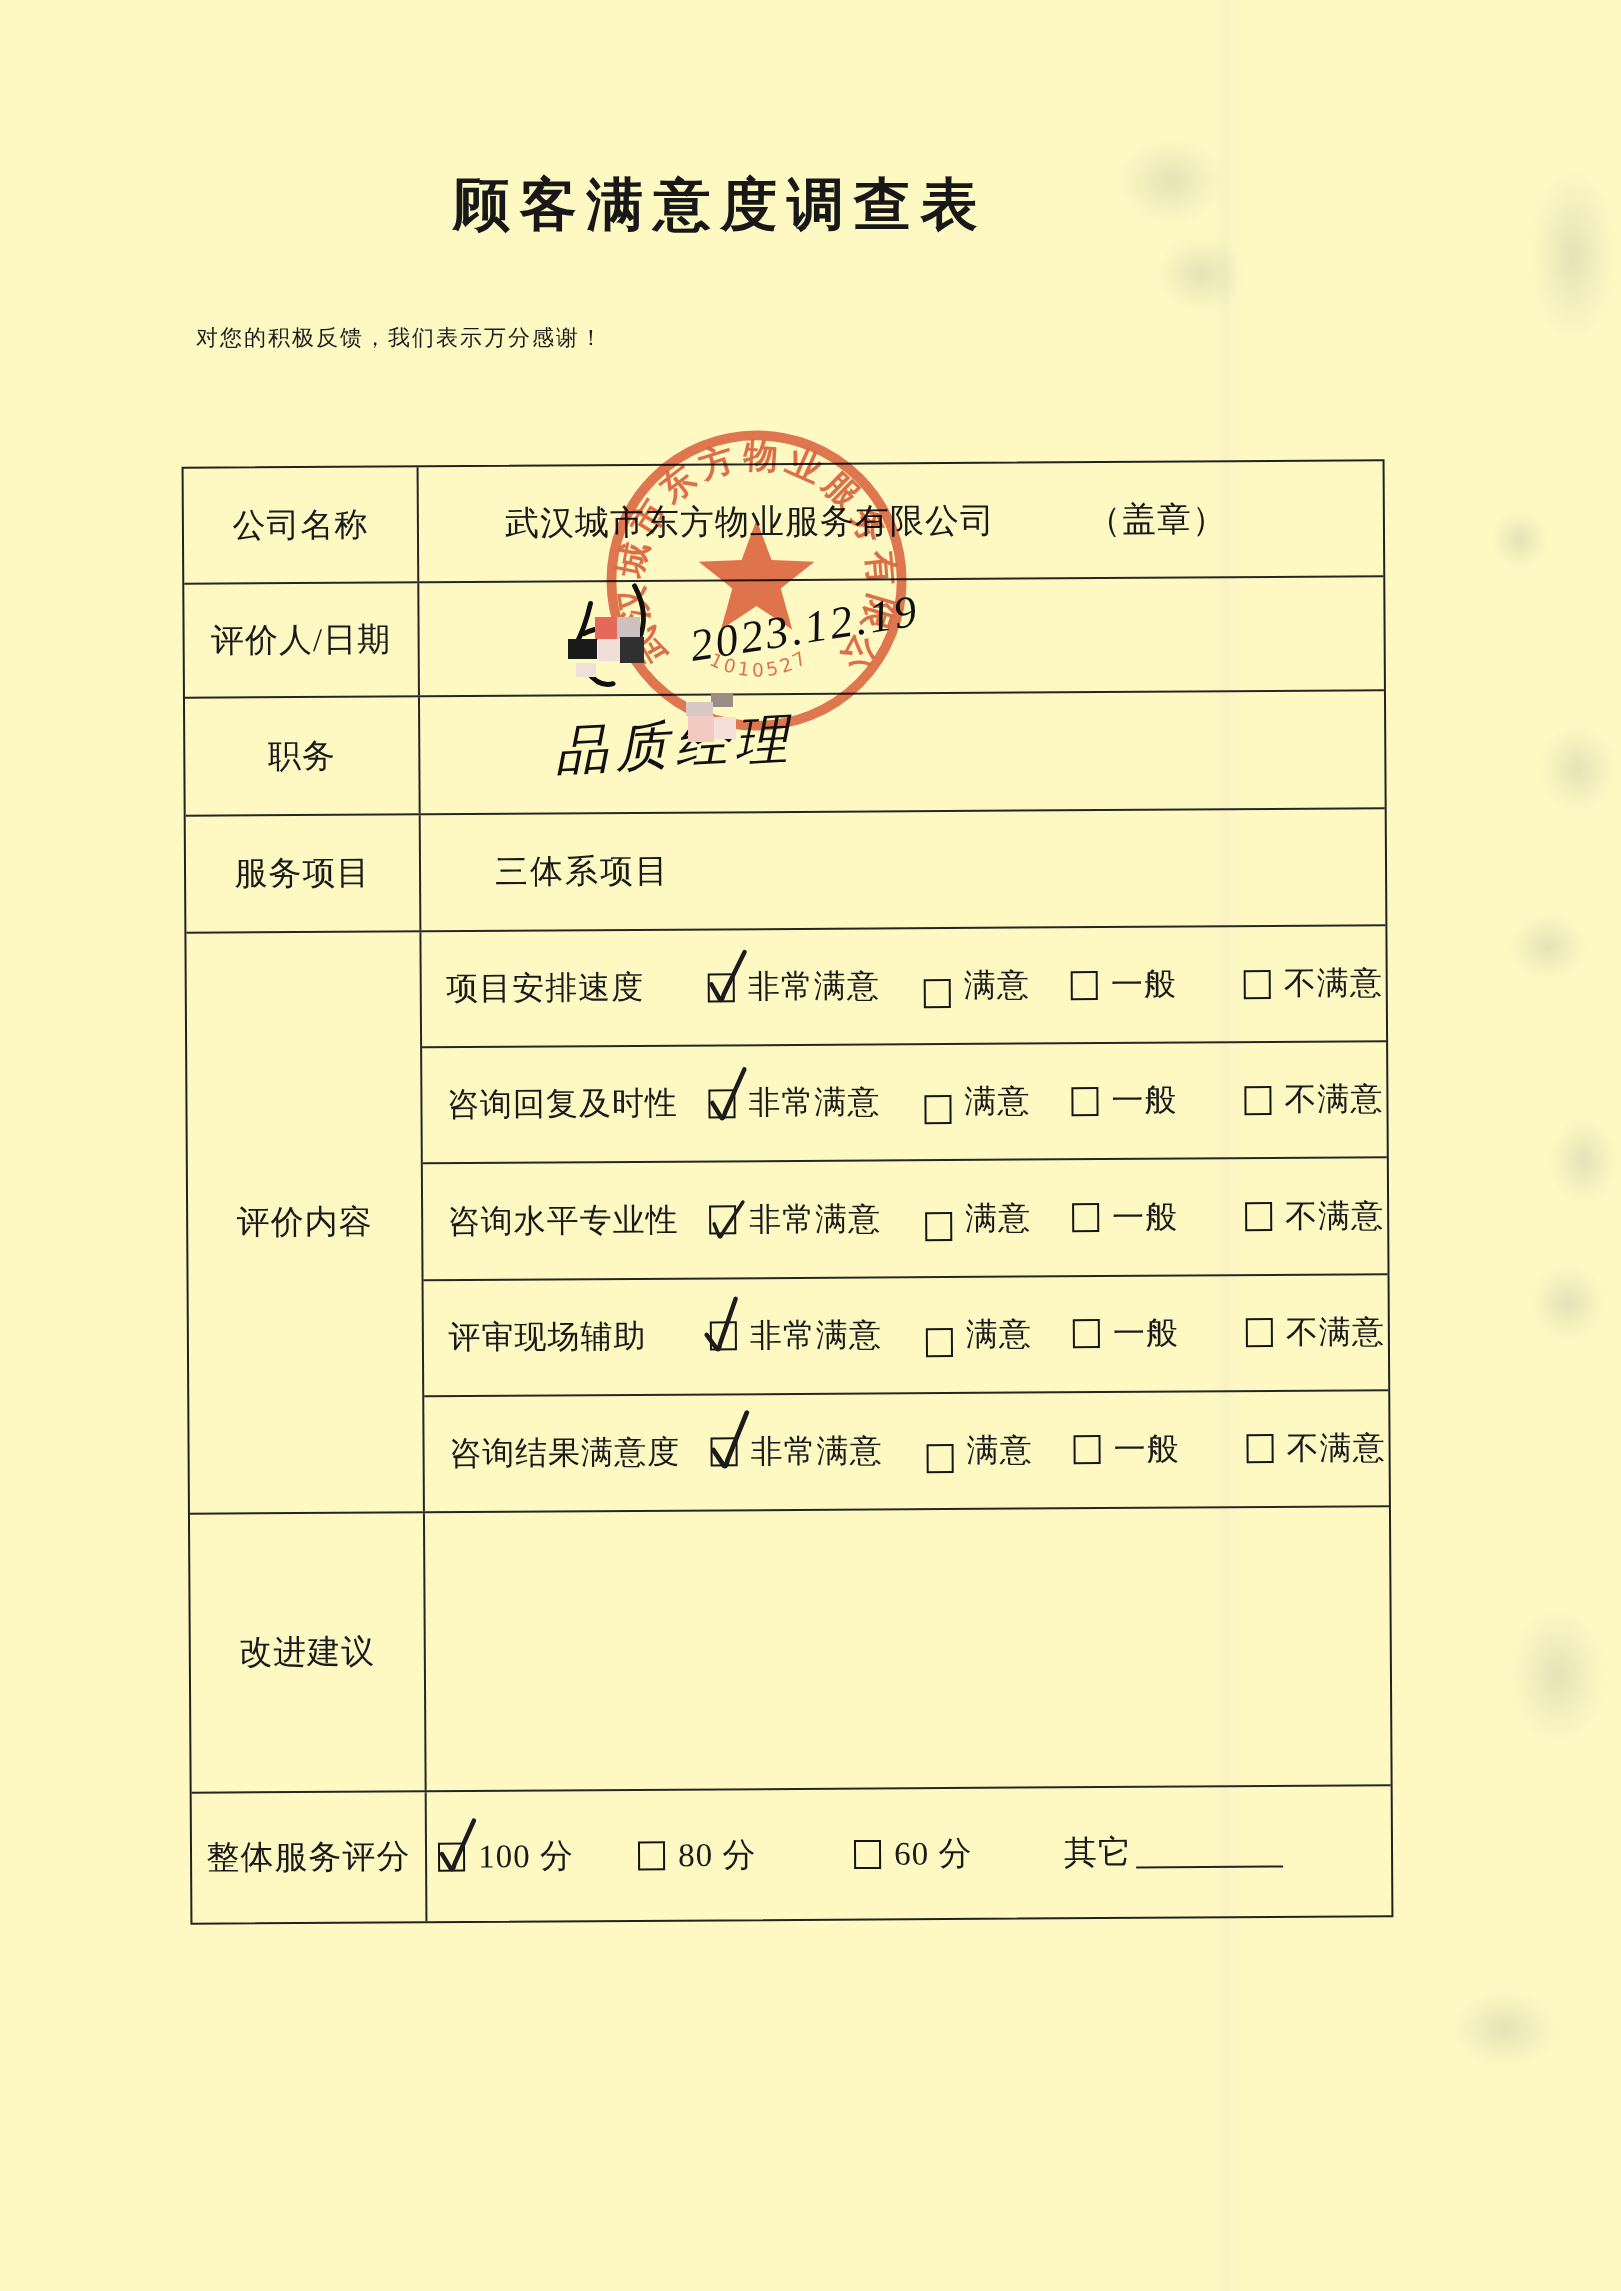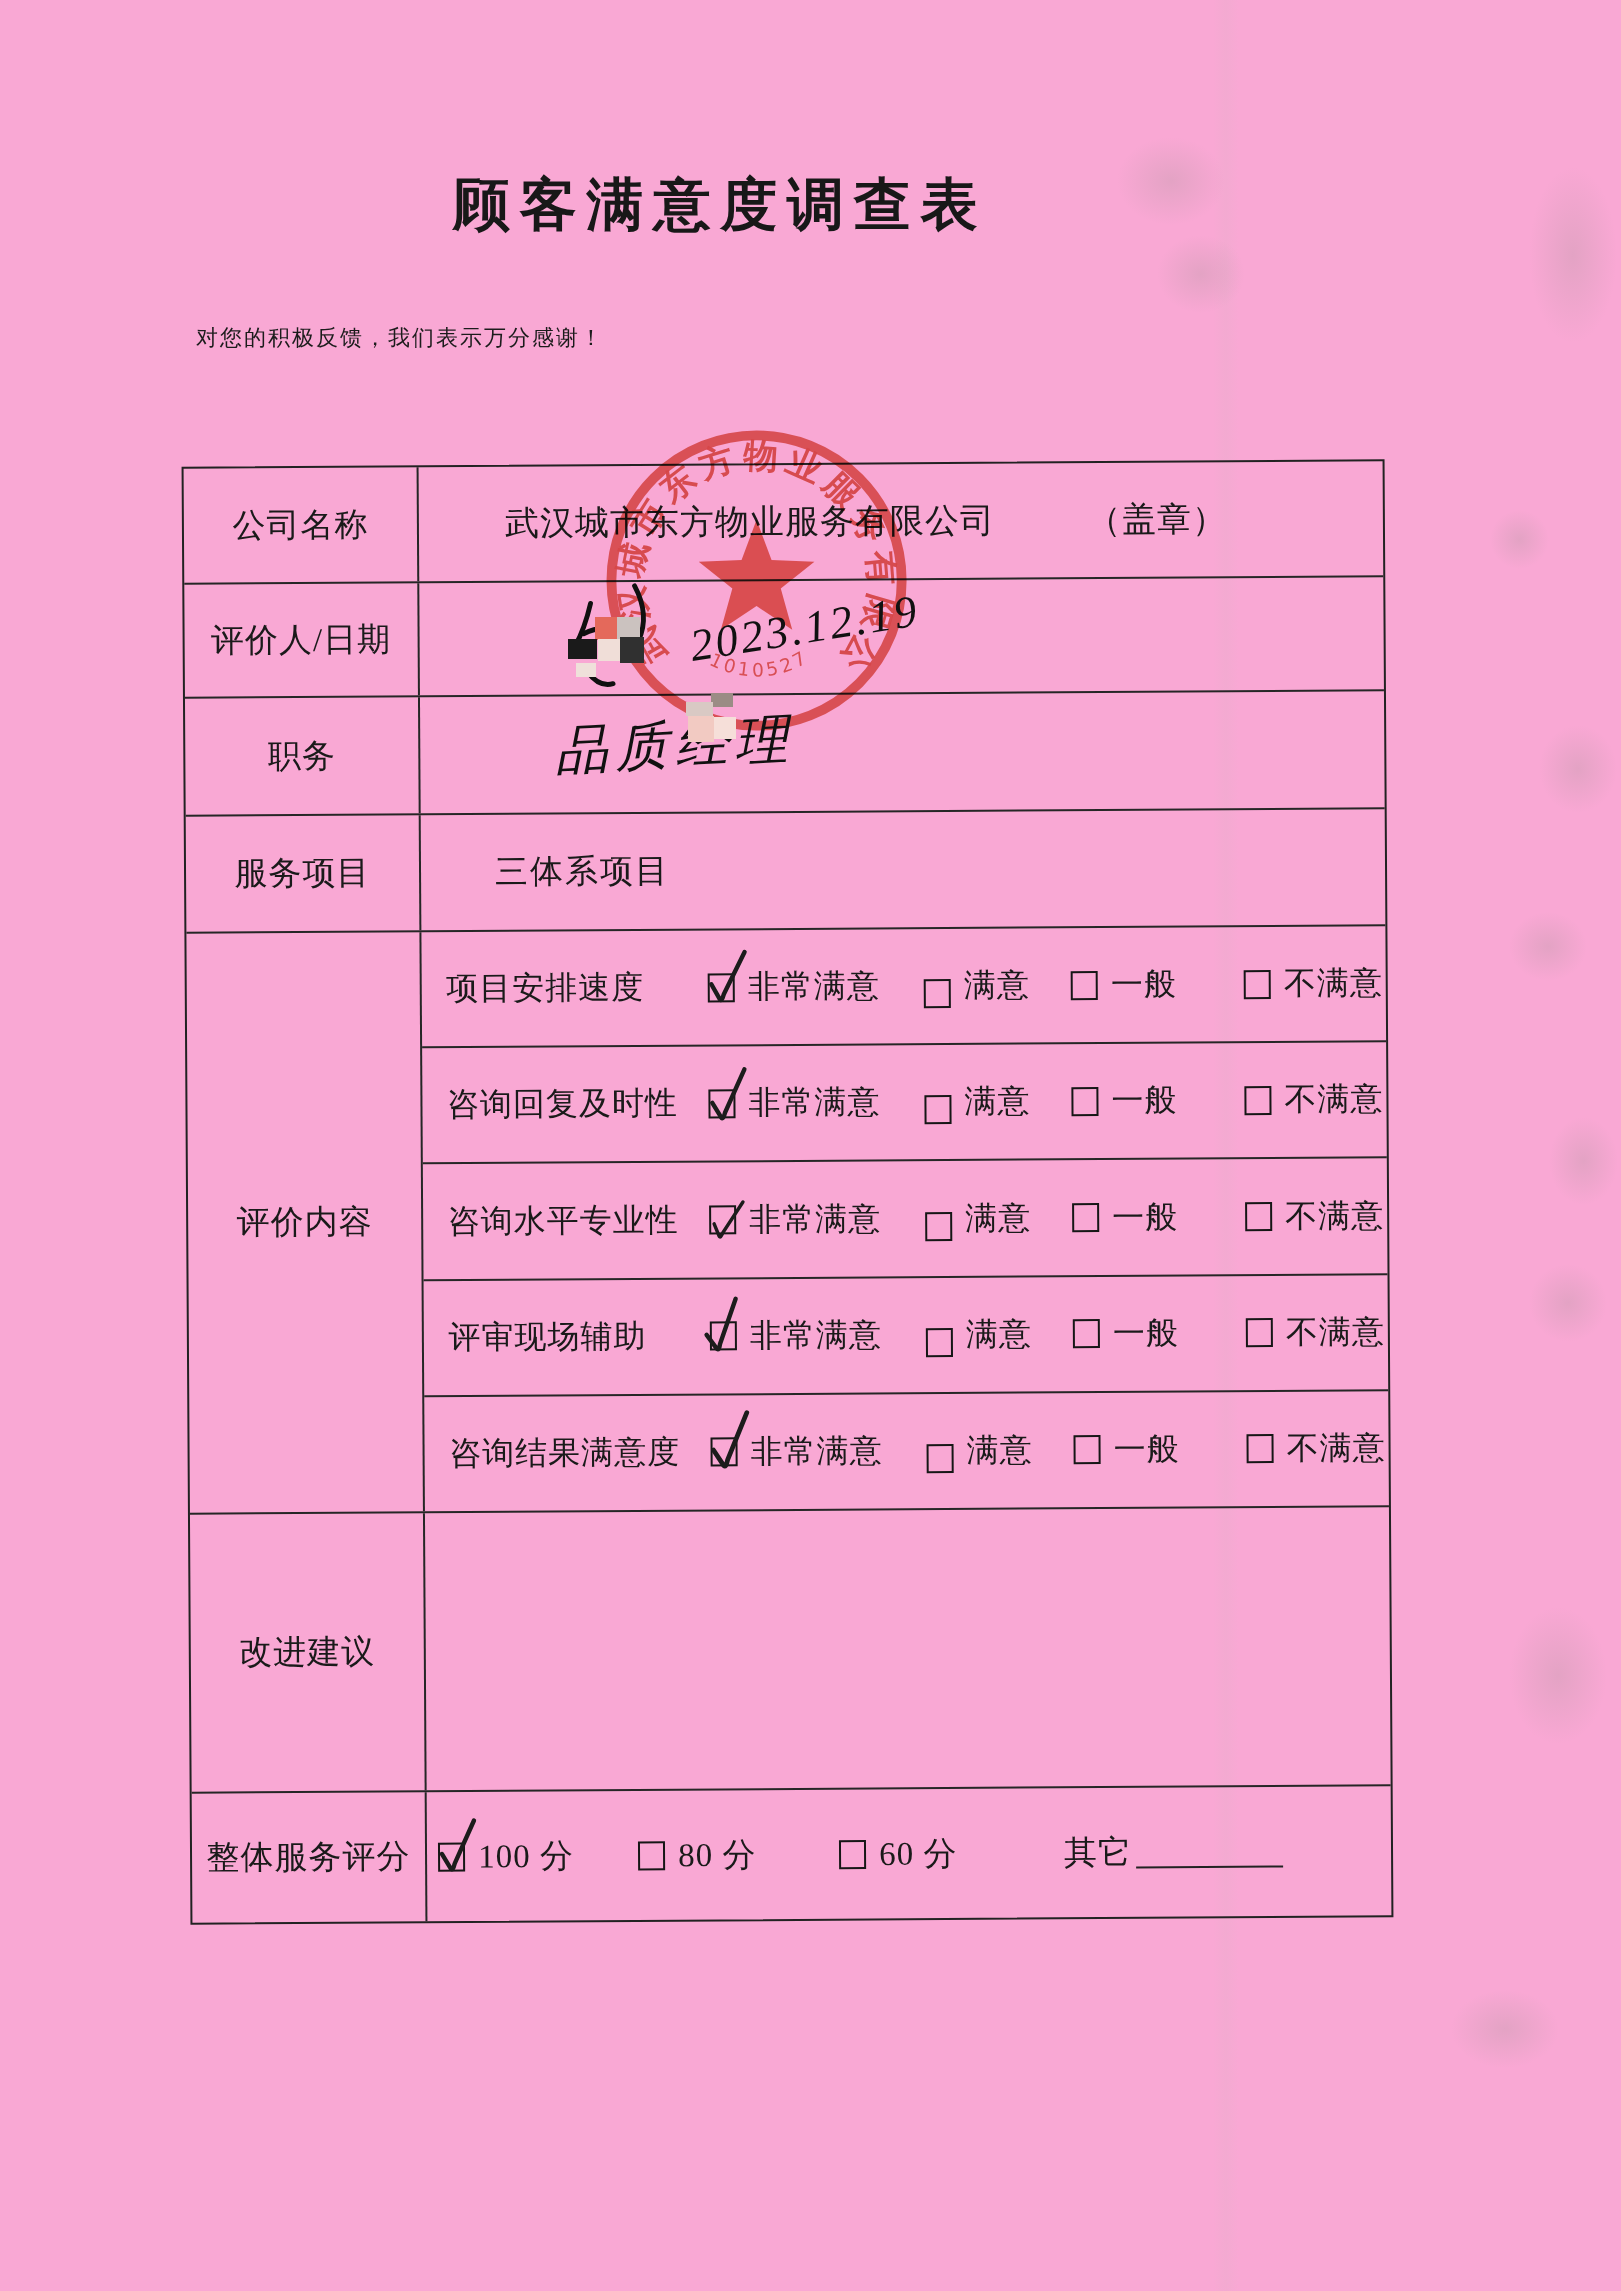--- a/index.html
+++ b/index.html
@@ -1,16 +1,16 @@
 <!DOCTYPE html>
 <html><head>
 <meta charset="utf-8">
 <style>
   html,body{margin:0;padding:0;background:#ffffff;}
-  .page{position:relative;width:1621px;height:2292px;background:#f9a8d4;overflow:hidden;
+  .page{position:relative;width:1621px;height:2292px;background:#fef9c3;overflow:hidden;
         font-family:"Liberation Serif","DejaVu Serif",serif;color:#1a1a1a;}
   
   .doc-title{position:absolute;left:453px;top:167px;font-size:57px;font-weight:700;
              letter-spacing:9.8px;color:#181818;}
   .doc-intro{position:absolute;left:196px;top:323px;font-size:22px;letter-spacing:2px;color:#1c1c1c;}
   
   .form-table{position:absolute;left:186px;top:463px;width:1203px;height:1458px;
               border:2.9px solid #222;box-sizing:border-box;transform:rotate(-0.35deg);
               background:transparent;z-index:1;}
   .t-row{display:flex;box-sizing:border-box;border-bottom:2.5px solid #262626;}
@@ -45,21 +45,21 @@
   .opt-label{font-size:32px;letter-spacing:1px;}
   .tick{position:absolute;left:-4.9px;top:-28px;width:45px;height:61px;overflow:visible;}
   .eval-row:nth-child(1) .tick{transform:rotate(2deg);}
   .eval-row:nth-child(2) .tick{transform:rotate(0deg) translateY(2px);}
   .eval-row:nth-child(3) .tick{transform:scale(0.78) rotate(9deg) translateY(13.7px);}
   .eval-row:nth-child(4) .tick{transform:rotate(-5deg) translateX(-7.8px);}
   .eval-row:nth-child(5) .tick{transform:scale(1.08) rotate(-2deg);}
   
   .score-opt{position:absolute;top:50%;transform:translateY(-50%);display:flex;align-items:center;
              white-space:nowrap;}
-  .score-1{left:11px;} .score-2{left:211px;} .score-3{left:412px;}
+  .score-1{left:11px;} .score-2{left:211px;} .score-3{left:427px;}
   .score-other{left:637px;}
   .score-label{font-size:33px;letter-spacing:1px;}
   .blank-line{display:inline-block;width:147px;height:29px;border-bottom:2.5px solid #222;
               margin-left:3.9px;}
   
   .stamp{position:absolute;left:583px;top:407px;width:353px;height:353px;z-index:2;
          mix-blend-mode:multiply;opacity:.92;filter:blur(0.3px);}
   
   .ink{position:absolute;z-index:3;color:#111;font-style:italic;}
   .hw-date{left:689px;top:602px;font-size:45px;letter-spacing:2.9px;transform:rotate(-9deg);}

